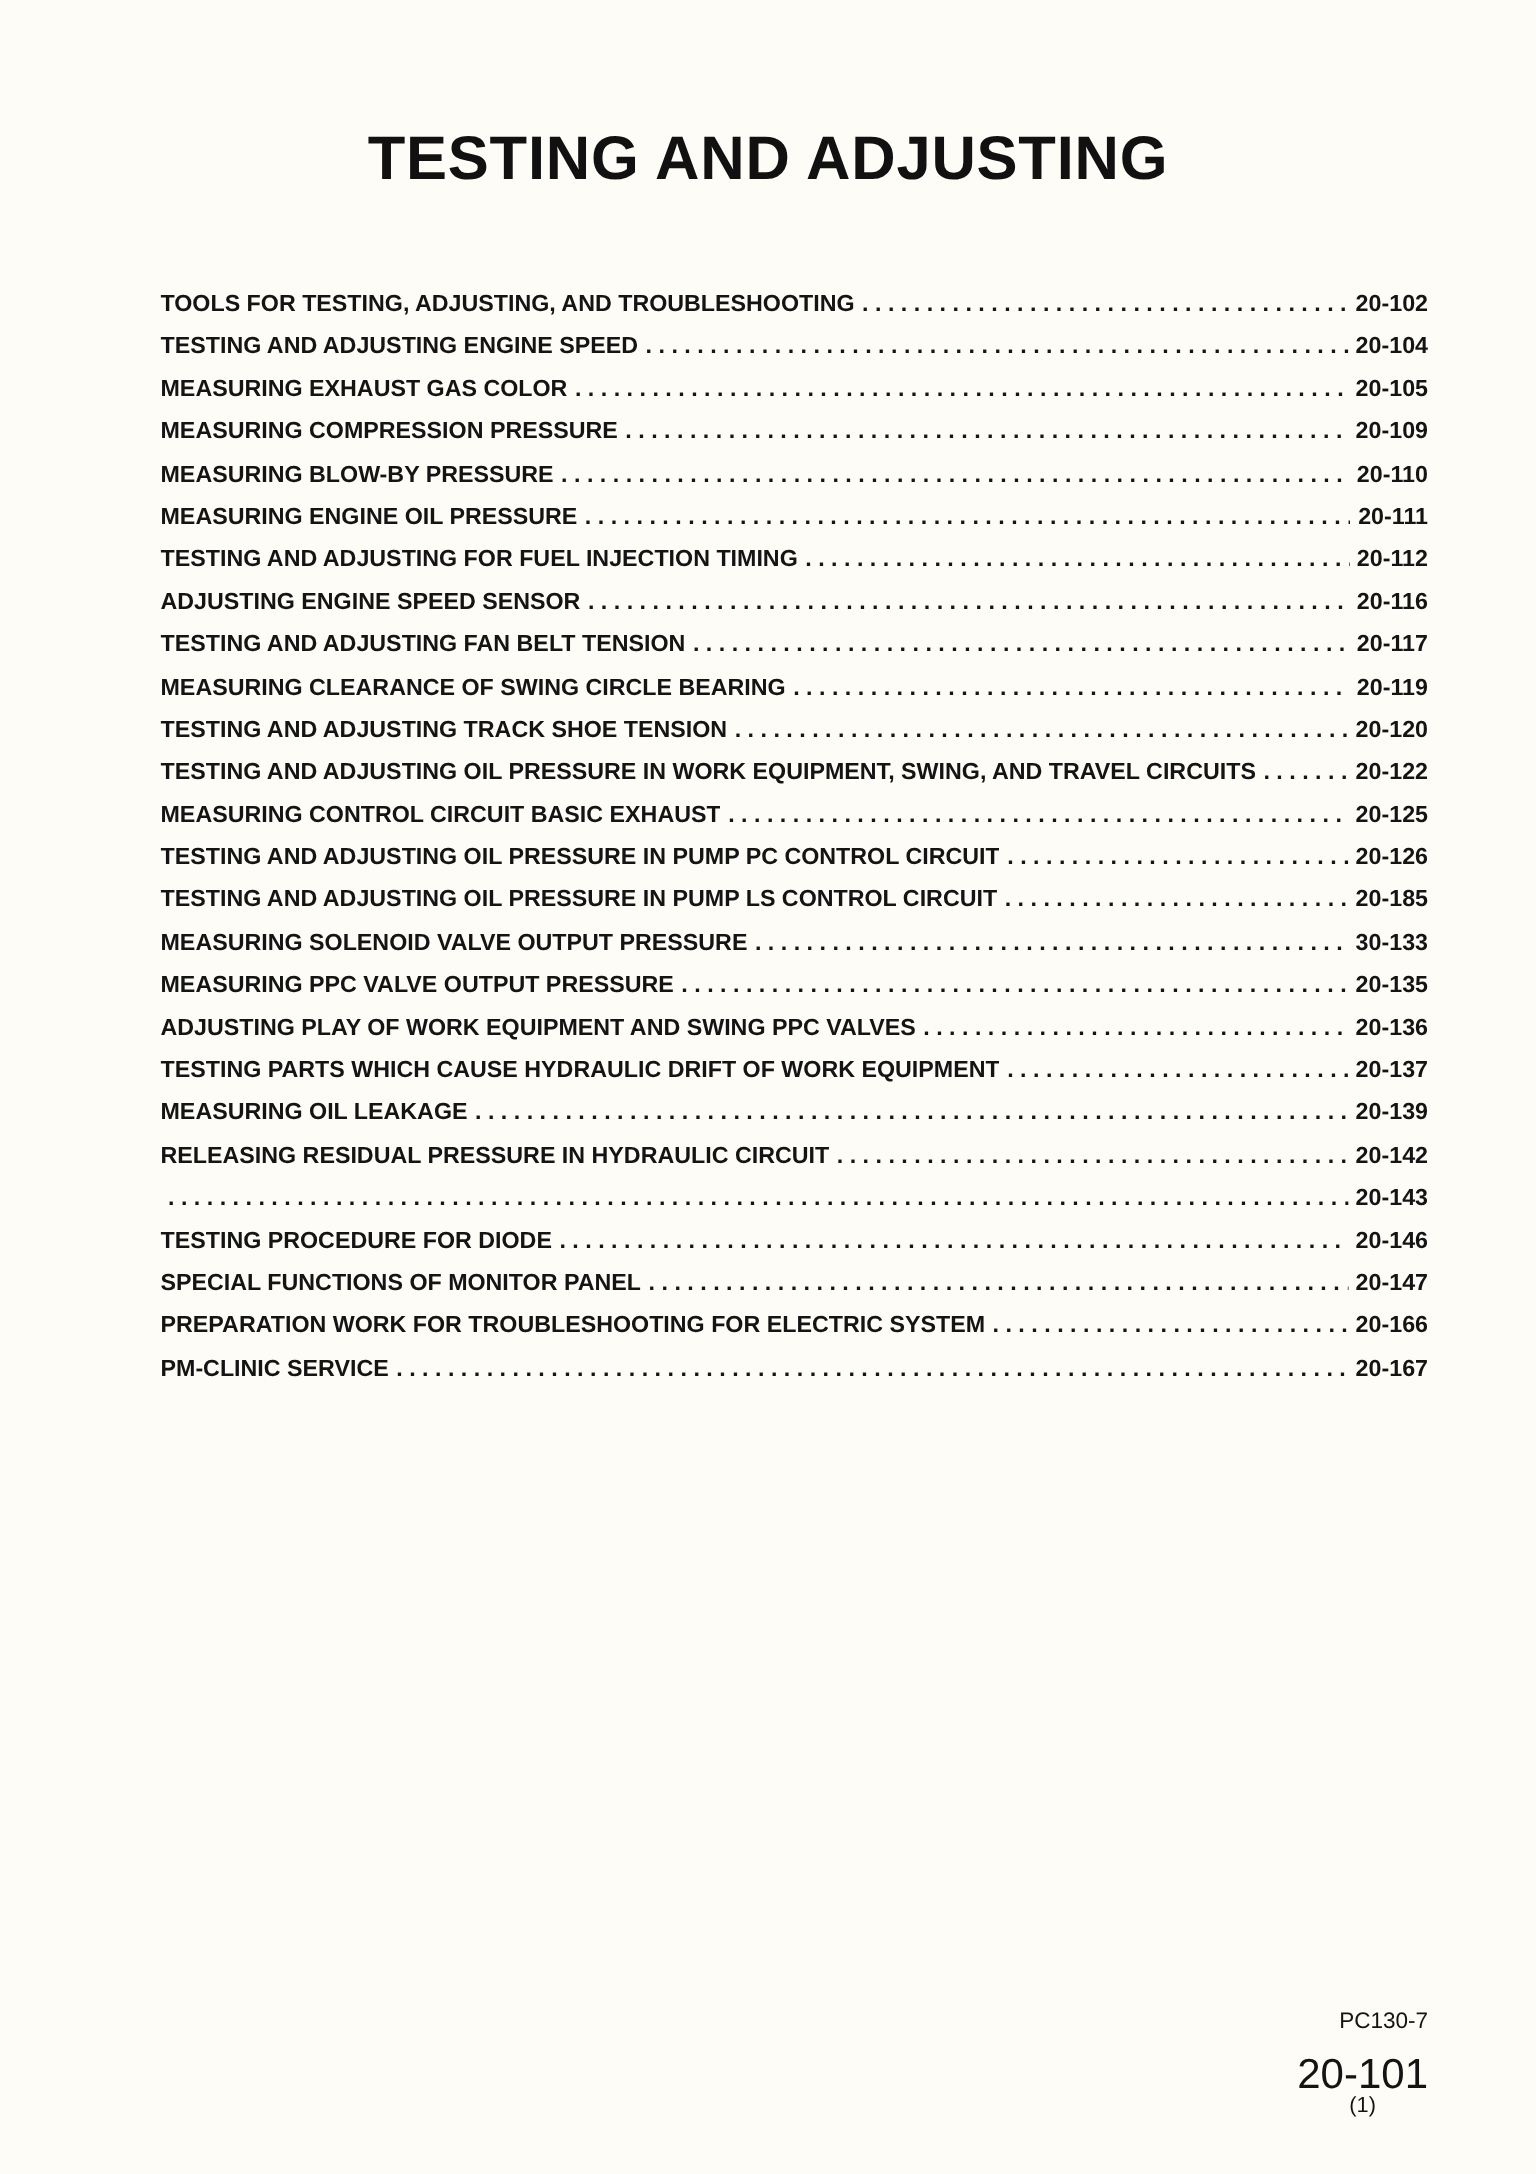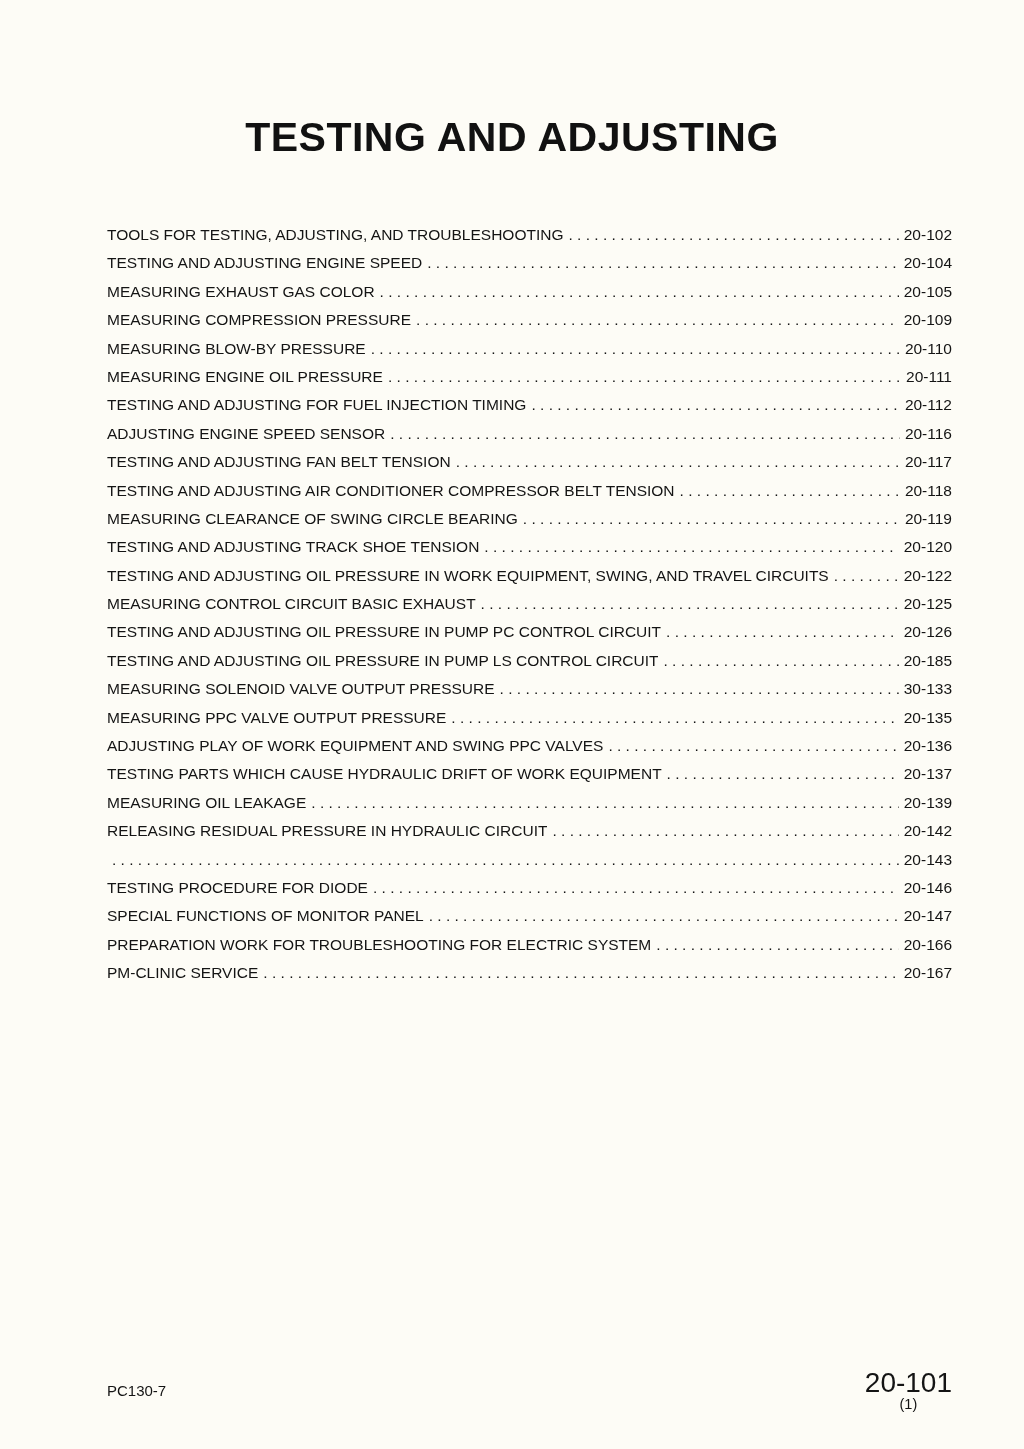--- a/index.html
+++ b/index.html
@@ -10,29 +10,30 @@
     width: 1024px;
     height: 1449px;
     background: #fdfcf6;
     font-family: "Liberation Sans", sans-serif;
     color: #141414;
     position: relative;
     overflow: hidden;
   }
   .page-title {
     margin: 0;
-    padding-top: 114px;
+    padding-top: 82px;
     text-align: center;
     font-size: 41px;
     font-weight: bold;
     letter-spacing: 0.5px;
     color: #111;
   }
   .toc {
     margin: 60px 72px 0 107px;
+    font-weight: bold;
   }
   .toc-row {
     display: flex;
     align-items: baseline;
     height: 28.4px;
     font-size: 15.5px;
     line-height: 28.4px;
     white-space: nowrap;
   }
   .toc-label {
@@ -55,20 +56,21 @@
     padding-left: 5px;
   }
   .footer {
     position: absolute;
     left: 107px;
     right: 72px;
     bottom: 36px;
     display: flex;
     justify-content: space-between;
     align-items: flex-end;
+    flex-direction: column;
   }
   .footer-model {
     font-size: 15px;
     padding-bottom: 14px;
   }
   .footer-right {
     text-align: center;
   }
   .footer-page-number {
     font-size: 28px;
@@ -136,25 +138,20 @@
         <span class="toc-dots"></span>
         <span class="toc-page">20-116</span>
       </div>
 
       <div class="toc-row">
         <span class="toc-label">TESTING AND ADJUSTING FAN BELT TENSION</span>
         <span class="toc-dots"></span>
         <span class="toc-page">20-117</span>
       </div>
 
-      <div class="toc-row">
-        <span class="toc-label">TESTING AND ADJUSTING AIR CONDITIONER COMPRESSOR BELT TENSION</span>
-        <span class="toc-dots"></span>
-        <span class="toc-page">20-118</span>
-      </div>
 
       <div class="toc-row">
         <span class="toc-label">MEASURING CLEARANCE OF SWING CIRCLE BEARING</span>
         <span class="toc-dots"></span>
         <span class="toc-page">20-119</span>
       </div>
 
       <div class="toc-row">
         <span class="toc-label">TESTING AND ADJUSTING TRACK SHOE TENSION</span>
         <span class="toc-dots"></span>

